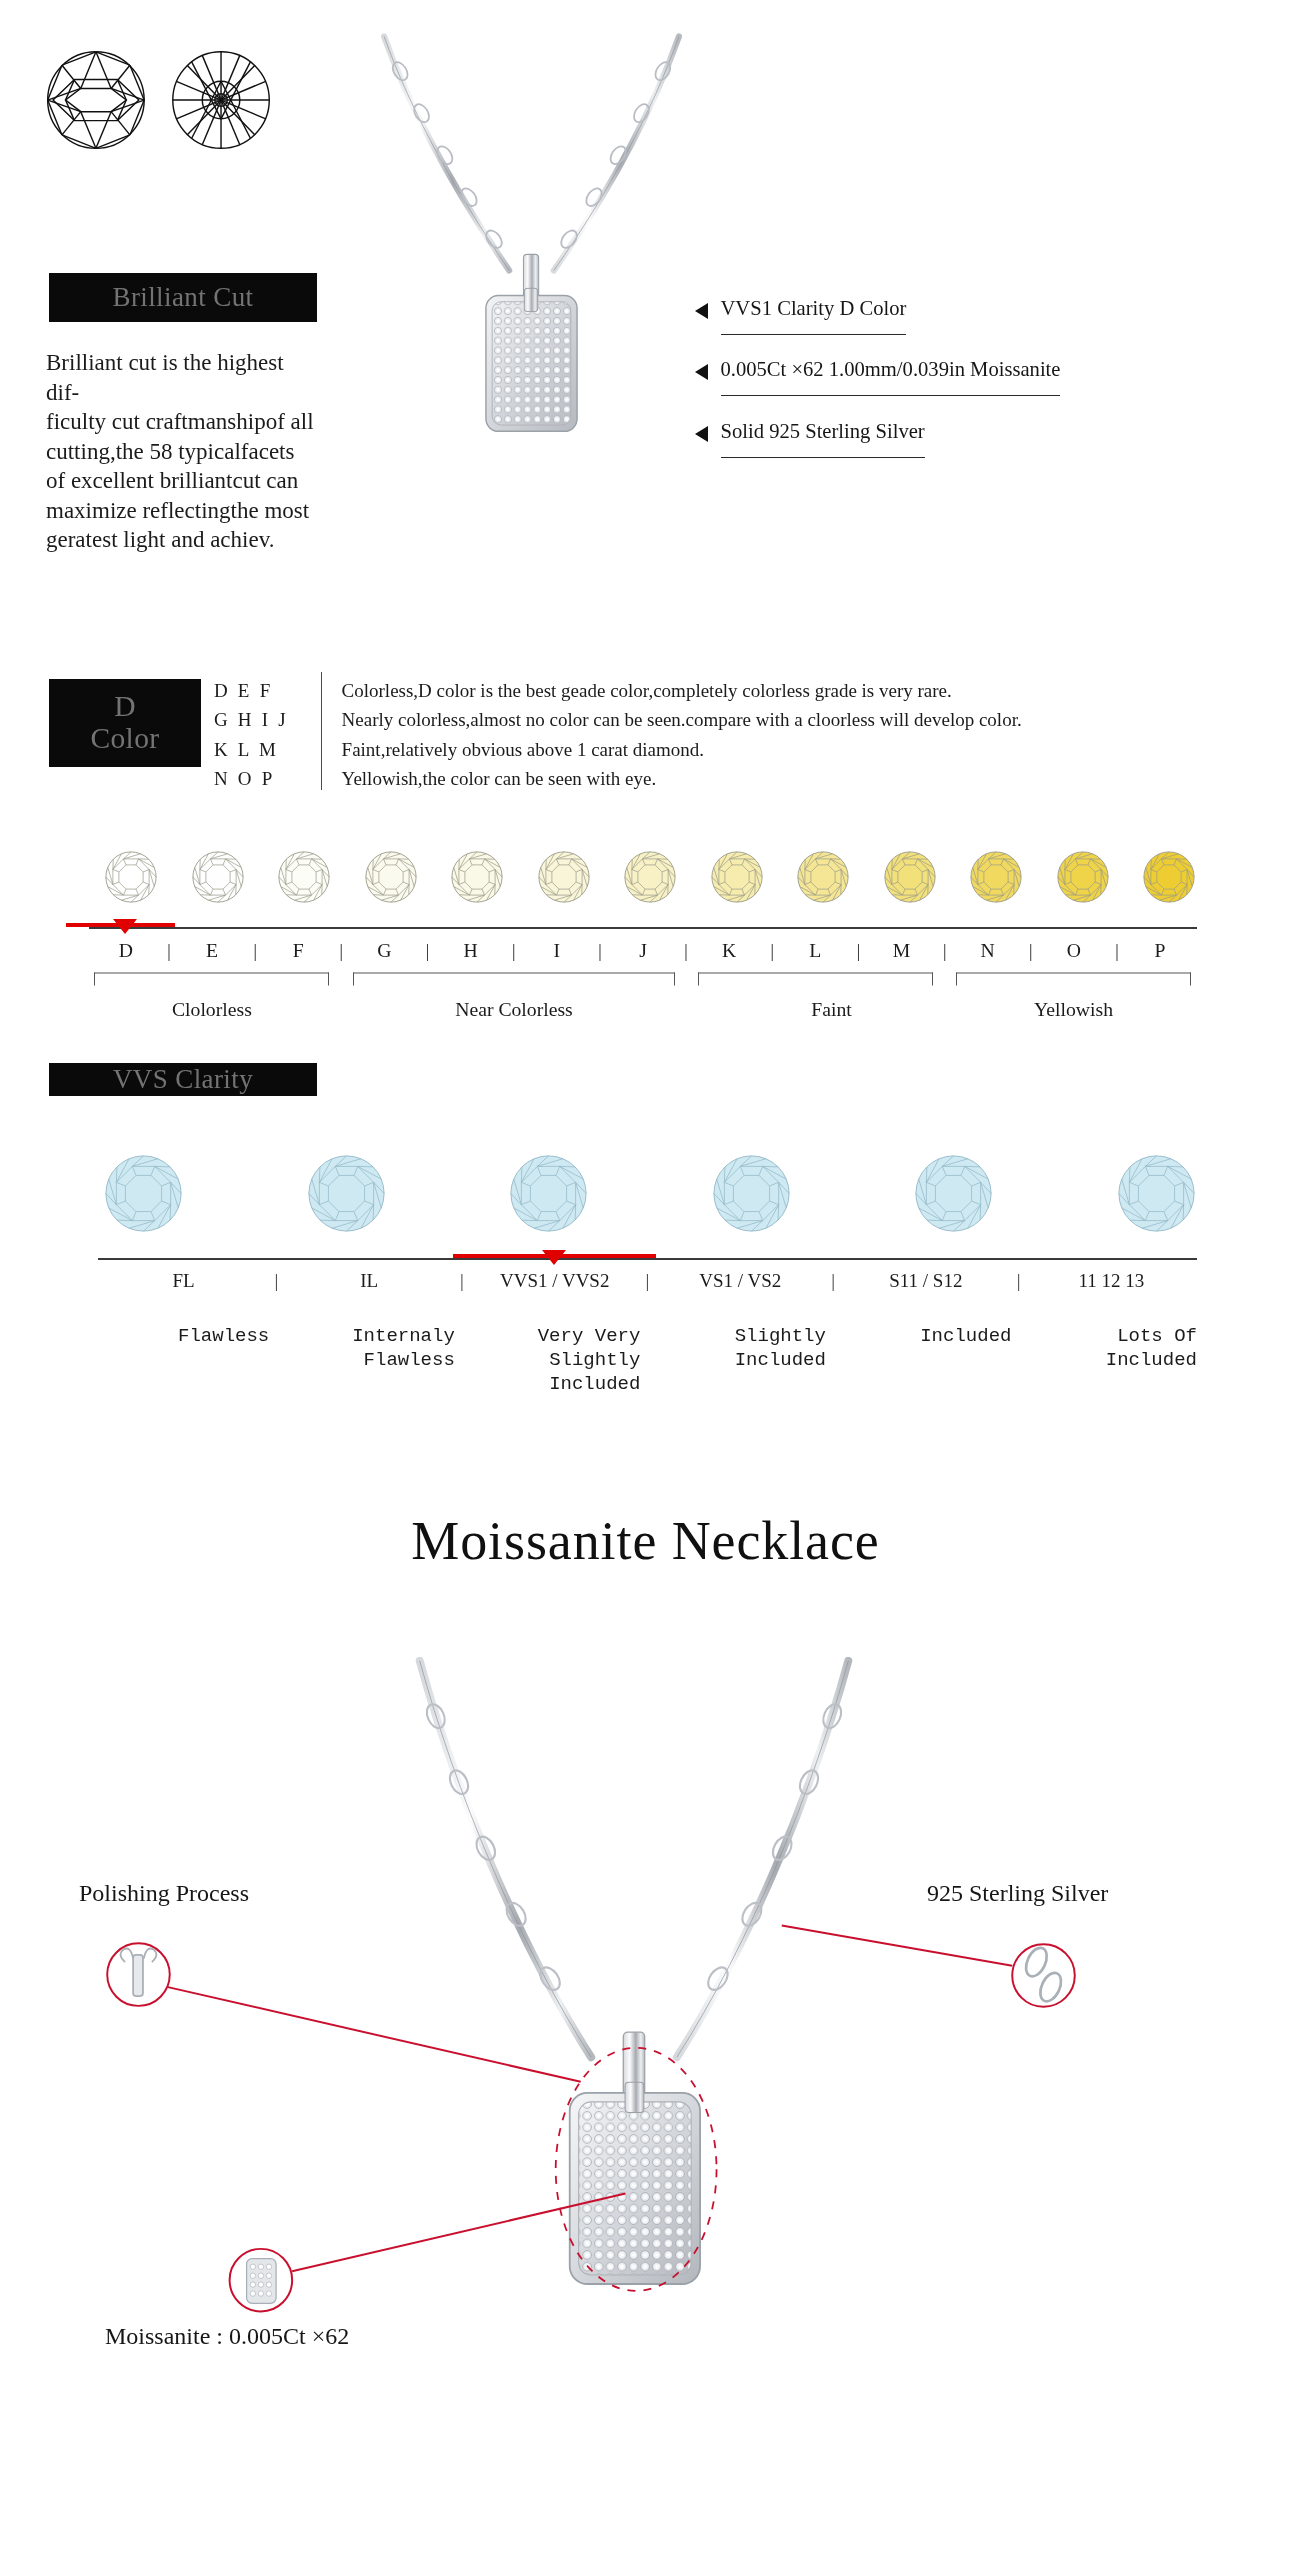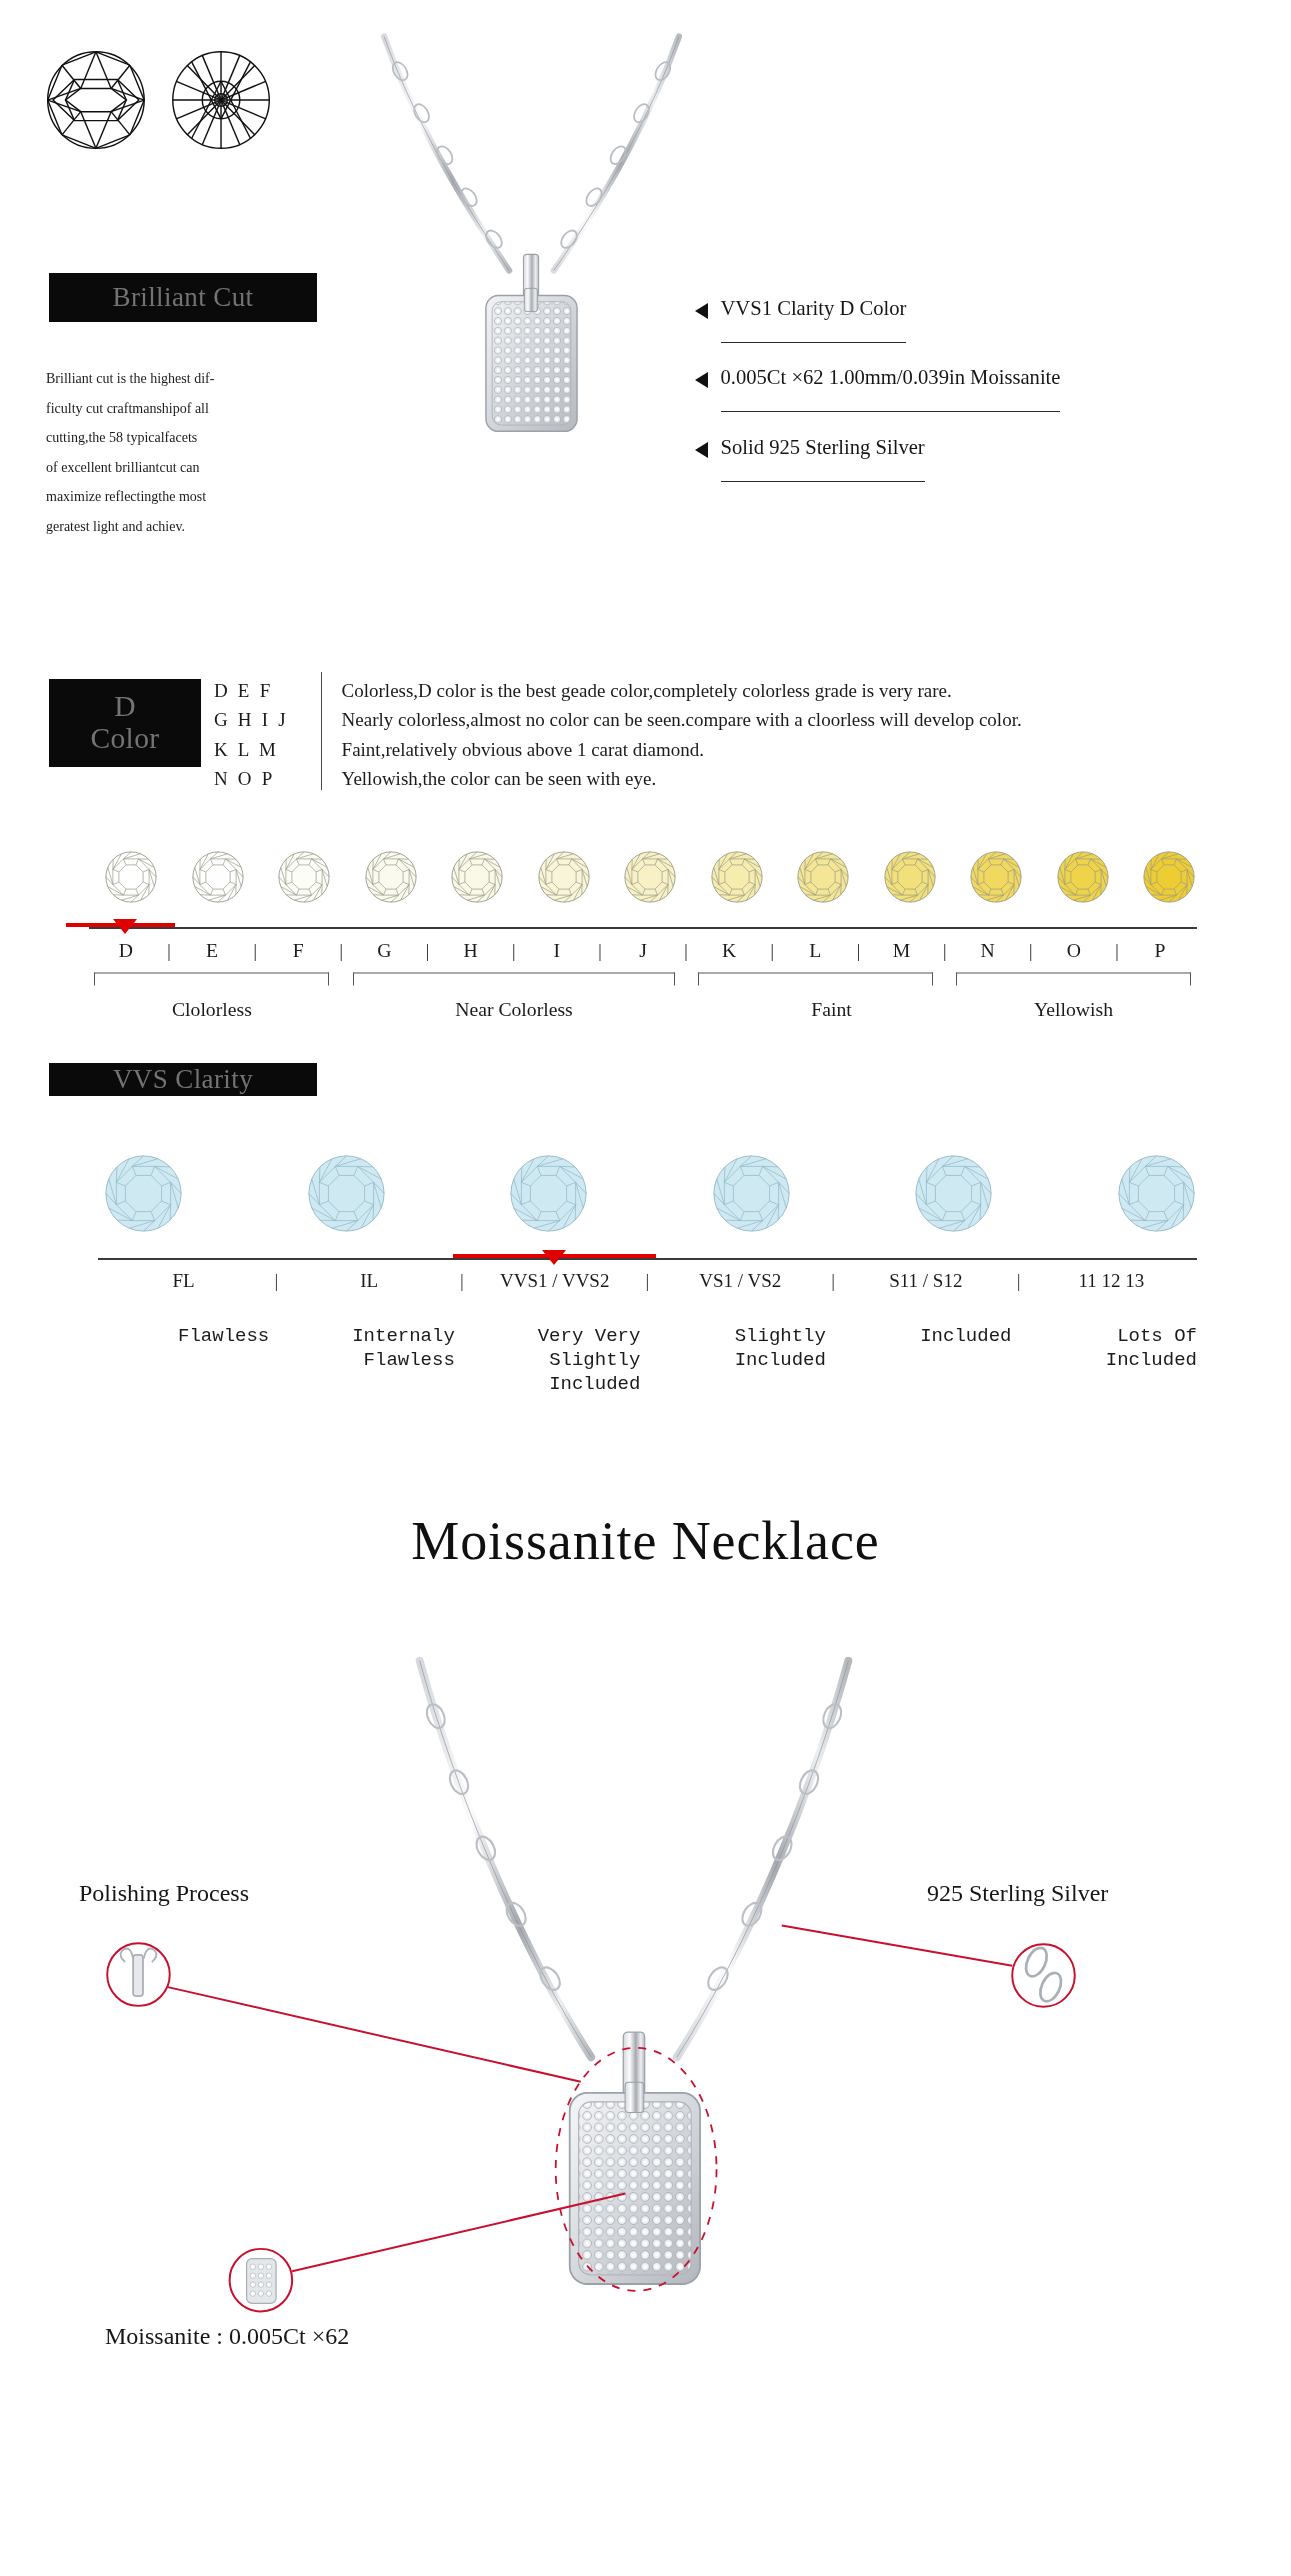--- a/index.html
+++ b/index.html
@@ -27,22 +27,22 @@
     align-items: center;
     justify-content: center;
     letter-spacing: 0.4px;
     font-weight: 400;
   }
 
   
   #brilliant-diagrams { left: 45px; top: 49px; width: 277px; height: 103px; }
   #chip-brilliant-cut { left: 49px; top: 273px; width: 268px; height: 49px; font-size: 27px; }
   #brilliant-text {
-    left: 46px; top: 364px; width: 268px;
-    font-size: 14px; line-height: 29.5px; color: #1b1b1b;
+    left: 46px; top: 348px; width: 268px;
+    font-size: 23px; line-height: 29.5px; color: #1b1b1b;
   }
 
   
   #hero-necklace { left: 375px; top: 31px; width: 313px; height: 554px; }
 
   
   #feature-list { left: 695px; top: 295px; width: 554px; }
   .feature-row {
     display: flex; align-items: flex-start; gap: 12.5px;
     margin-bottom: 21.4px;
@@ -50,21 +50,21 @@
   .feature-arrow {
     width: 0; height: 0; flex: none;
     border-top: 8px solid transparent;
     border-bottom: 8px solid transparent;
     border-right: 13.4px solid #111;
     margin-top: 8px;
   }
   .feature-text {
     font-size: 20.6px; line-height: 27px;
     border-bottom: 1.3px solid #2a2a2a;
-    padding-bottom: 20px;
+    padding-bottom: 12px;
     white-space: nowrap;
   }
 
   
   #chip-d-color {
     left: 49px; top: 679px; width: 152px; height: 88px;
     flex-direction: column; line-height: 1.08;
   }
   #chip-d-color .l1 { font-size: 29.5px; }
   #chip-d-color .l2 { font-size: 29.5px; }

